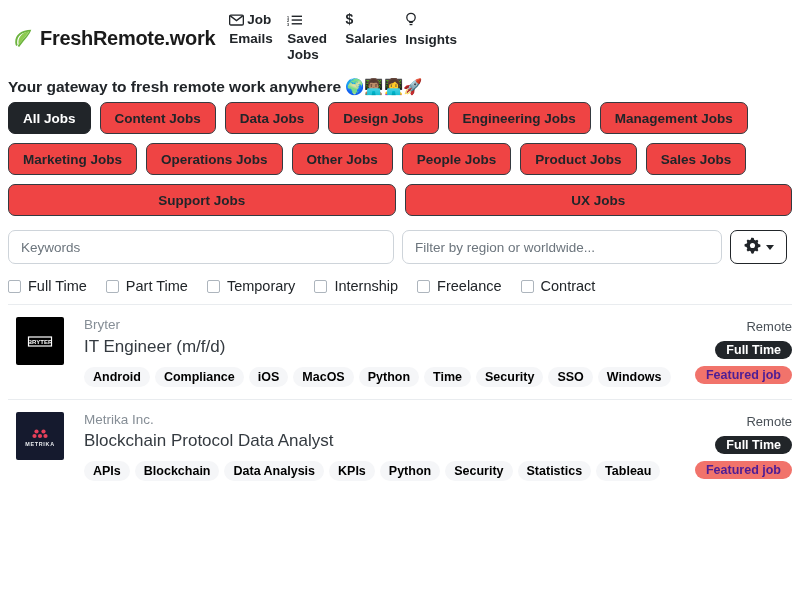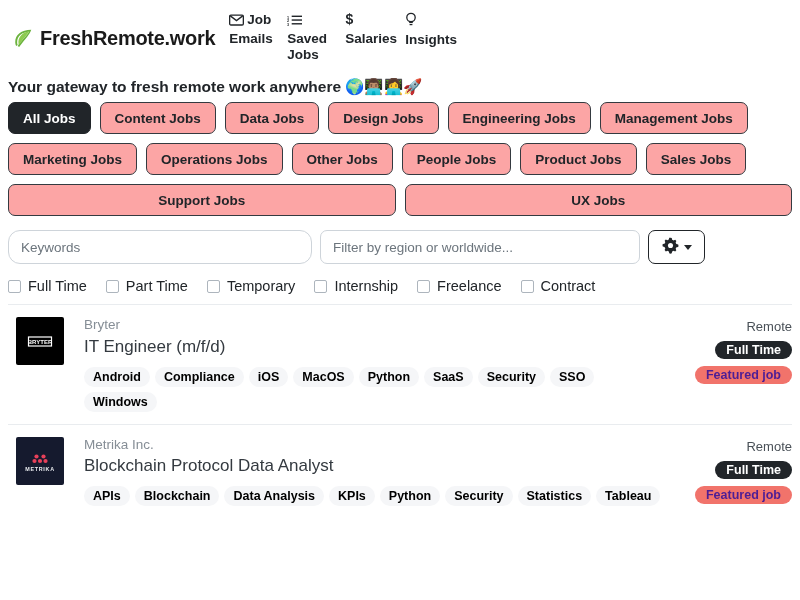--- a/index.html
+++ b/index.html
@@ -52,40 +52,40 @@
     font-size: 15.5px; font-weight: bold; color: #212529;
     padding: 4px 0 6px 8px; white-space: nowrap;
   }
   .tagline .emo { font-family: "DejaVu Sans", sans-serif; font-weight: normal; }
 
   
   .cats { padding: 0 8px; }
   .cat-row { display: flex; gap: 9px; margin-bottom: 9px; }
   .cat {
     border: 1px solid #343a40;
-    background: #fca5a5;
+    background: #ef4444;
     color: #212529;
     border-radius: 7px;
     height: 32px;
     display: flex; align-items: center; justify-content: center;
     font-size: 13.5px; font-weight: bold;
     padding: 0 14px; white-space: nowrap; cursor: pointer;
   }
   .cat.active { background: #212529; color: #ffffff; border-color: #212529; }
   .cat.wide { flex: 1; }
 
   
   .search-row { display: flex; gap: 8px; padding: 5px 8px 0 8px; align-items: stretch; }
   .field {
     border: 1px solid #ced4da; border-radius: 7px;
     height: 34px; display: flex; align-items: center;
     padding: 0 12px; font-size: 13.5px; color: #6c757d;
     background: #ffffff; cursor: text;
   }
-  .field.keywords { width: 304px; border-radius: 12px; }
+  .field.keywords { width: 386px; }
   .field.region { width: 320px; }
   .gear-btn {
     width: 57px; height: 34px;
     border: 1px solid #212529; border-radius: 7px;
     background: #ffffff; display: flex; align-items: center;
     justify-content: center; gap: 5px; cursor: pointer;
   }
   .caret {
     width: 0; height: 0; border-left: 4.5px solid transparent;
     border-right: 4.5px solid transparent; border-top: 5.5px solid #212529;
@@ -266,21 +266,21 @@
       </div>
       <div class="job-main">
         <div class="company">Bryter</div>
         <div class="title">IT Engineer (m/f/d)</div>
         <div class="tags">
           <span class="tag">Android</span>
           <span class="tag">Compliance</span>
           <span class="tag">iOS</span>
           <span class="tag">MacOS</span>
           <span class="tag">Python</span>
-          <span class="tag">SaaS</span>
+          <span class="tag">Time</span>
           <span class="tag">Security</span>
           <span class="tag">SSO</span>
           <span class="tag">Windows</span>
         </div>
       </div>
       <div class="job-side">
         <div class="loc">Remote</div>
         <div class="badge badge-dark">Full Time</div>
         <div class="badge badge-featured">Featured job</div>
       </div>

